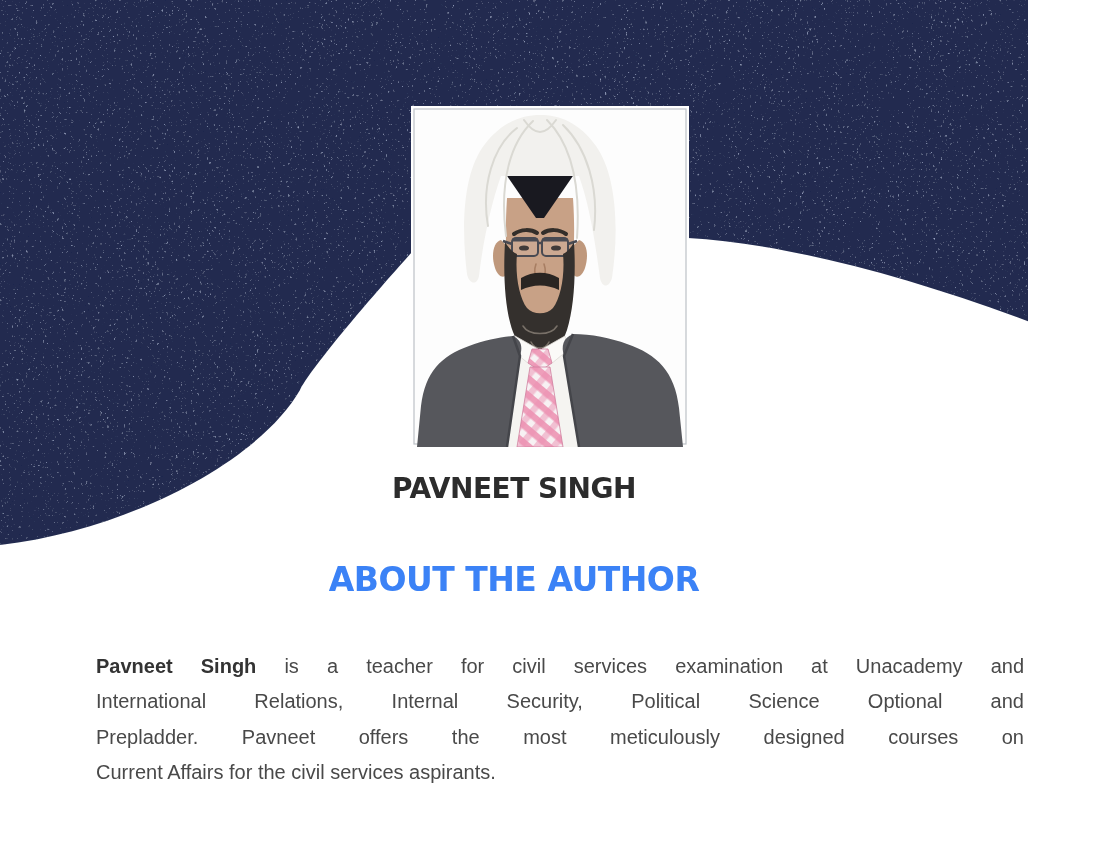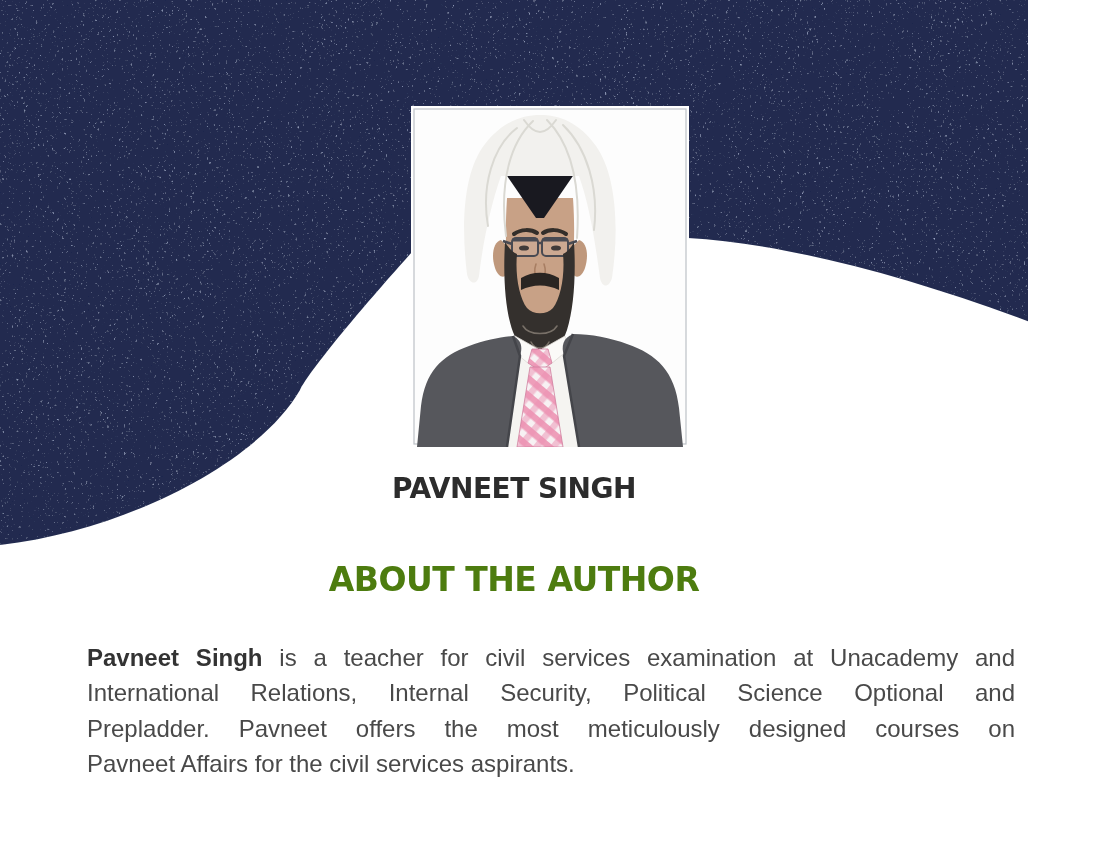--- a/index.html
+++ b/index.html
@@ -19,26 +19,26 @@
   .caption{
     position:absolute;top:472px;left:0;width:100%;
     text-align:center;
     font-weight:bold;font-size:28px;letter-spacing:-0.5px;
     color:#2c2c2c;
   }
   .title{
     position:absolute;top:560px;left:0;width:100%;margin:0;
     text-align:center;
     font-weight:bold;font-size:33px;letter-spacing:-0.5px;
-    color:#4d7c0f;
+    color:#3b82f6;
   }
   .about{
-    position:absolute;top:636px;left:83px;width:928px;margin:4px;
+    position:absolute;top:636px;left:83px;width:928px;margin:13px;
     font-family:"Liberation Sans",sans-serif;
-    font-size:24px;line-height:35.4px;
+    font-size:20px;line-height:35.4px;
     color:#494949;
   }
   .about strong{color:#333333;}
   .jline{display:block;text-align:justify;text-align-last:justify;}
   .jline.last{text-align-last:left;}
 </style>
 </head>
 <body>
 
 <div class="page">
@@ -145,16 +145,16 @@
   </figure>
 
   <div class="caption">PAVNEET SINGH</div>
 
   <h1 class="title">ABOUT THE AUTHOR</h1>
 
   <p class="about">
     <span class="jline"><strong>Pavneet Singh</strong><span> is a teacher for civil services examination at Unacademy and</span></span>
     <span class="jline">International Relations, Internal Security, Political Science Optional and</span>
     <span class="jline">Prepladder. Pavneet offers the most meticulously designed courses on</span>
-    <span class="jline last">Pavneet Affairs for the civil services aspirants.</span>
+    <span class="jline last">Current Affairs for the civil services aspirants.</span>
   </p>
 
 </div>
 
 </body></html>

